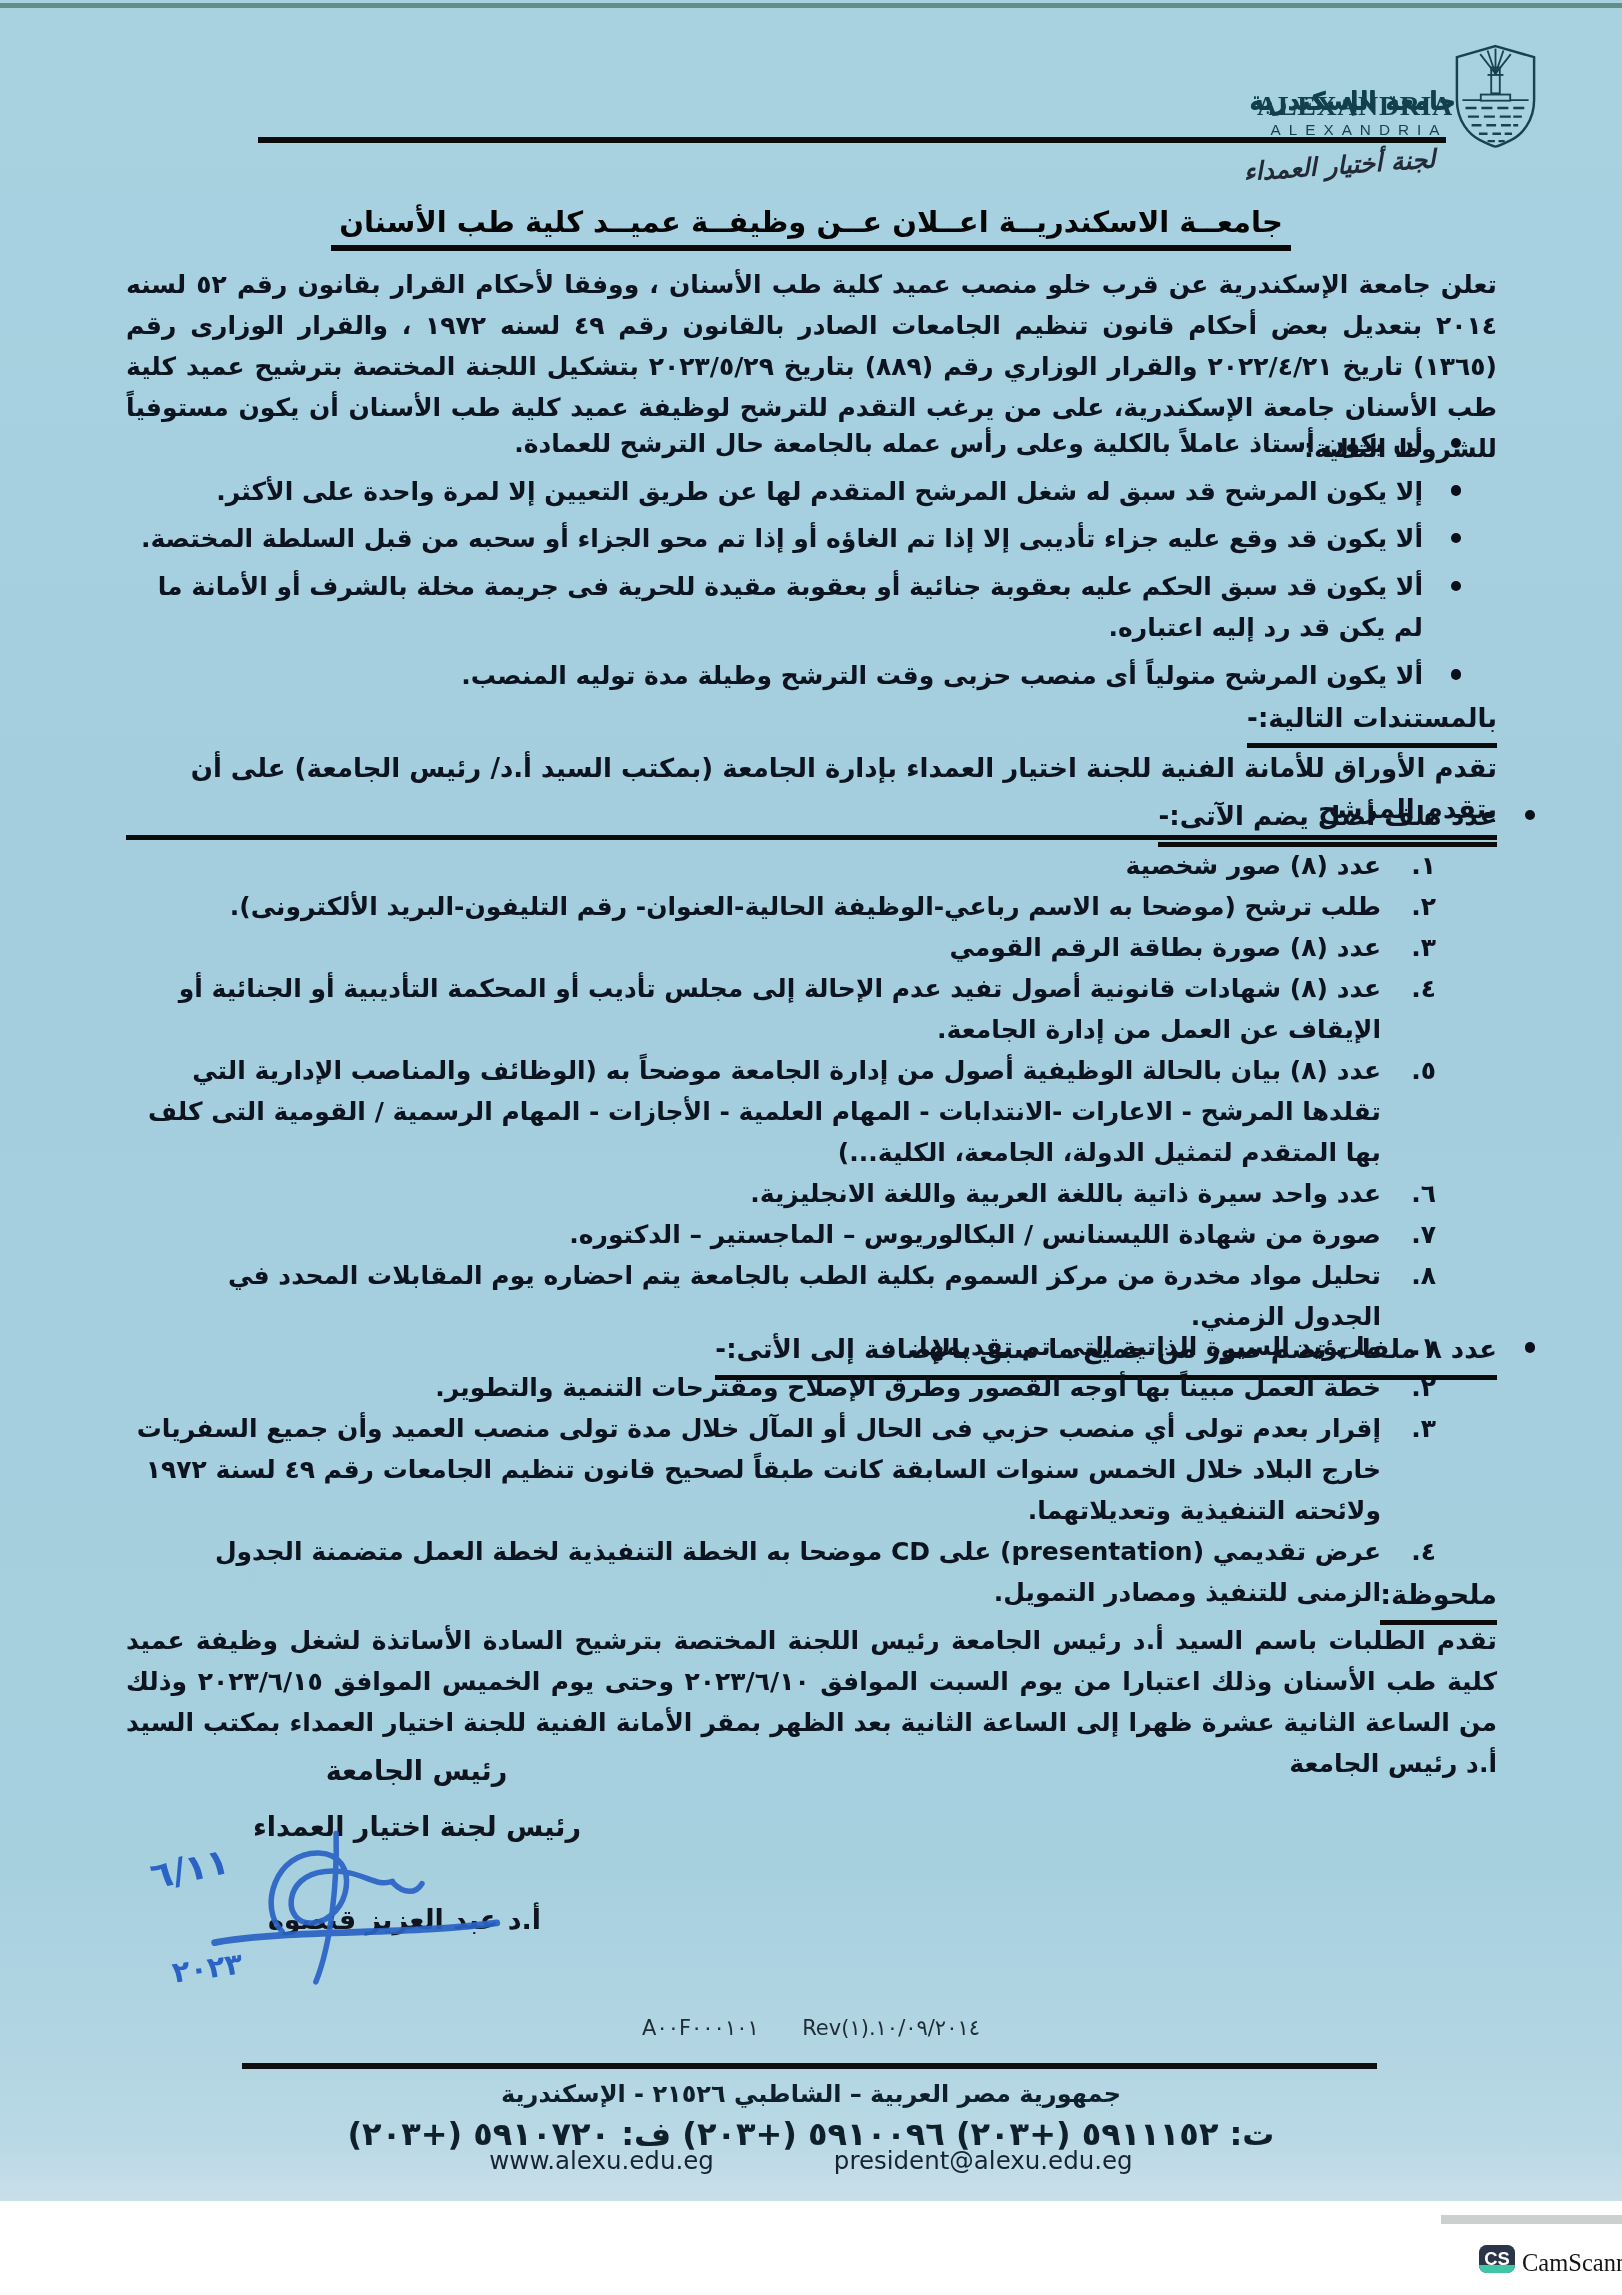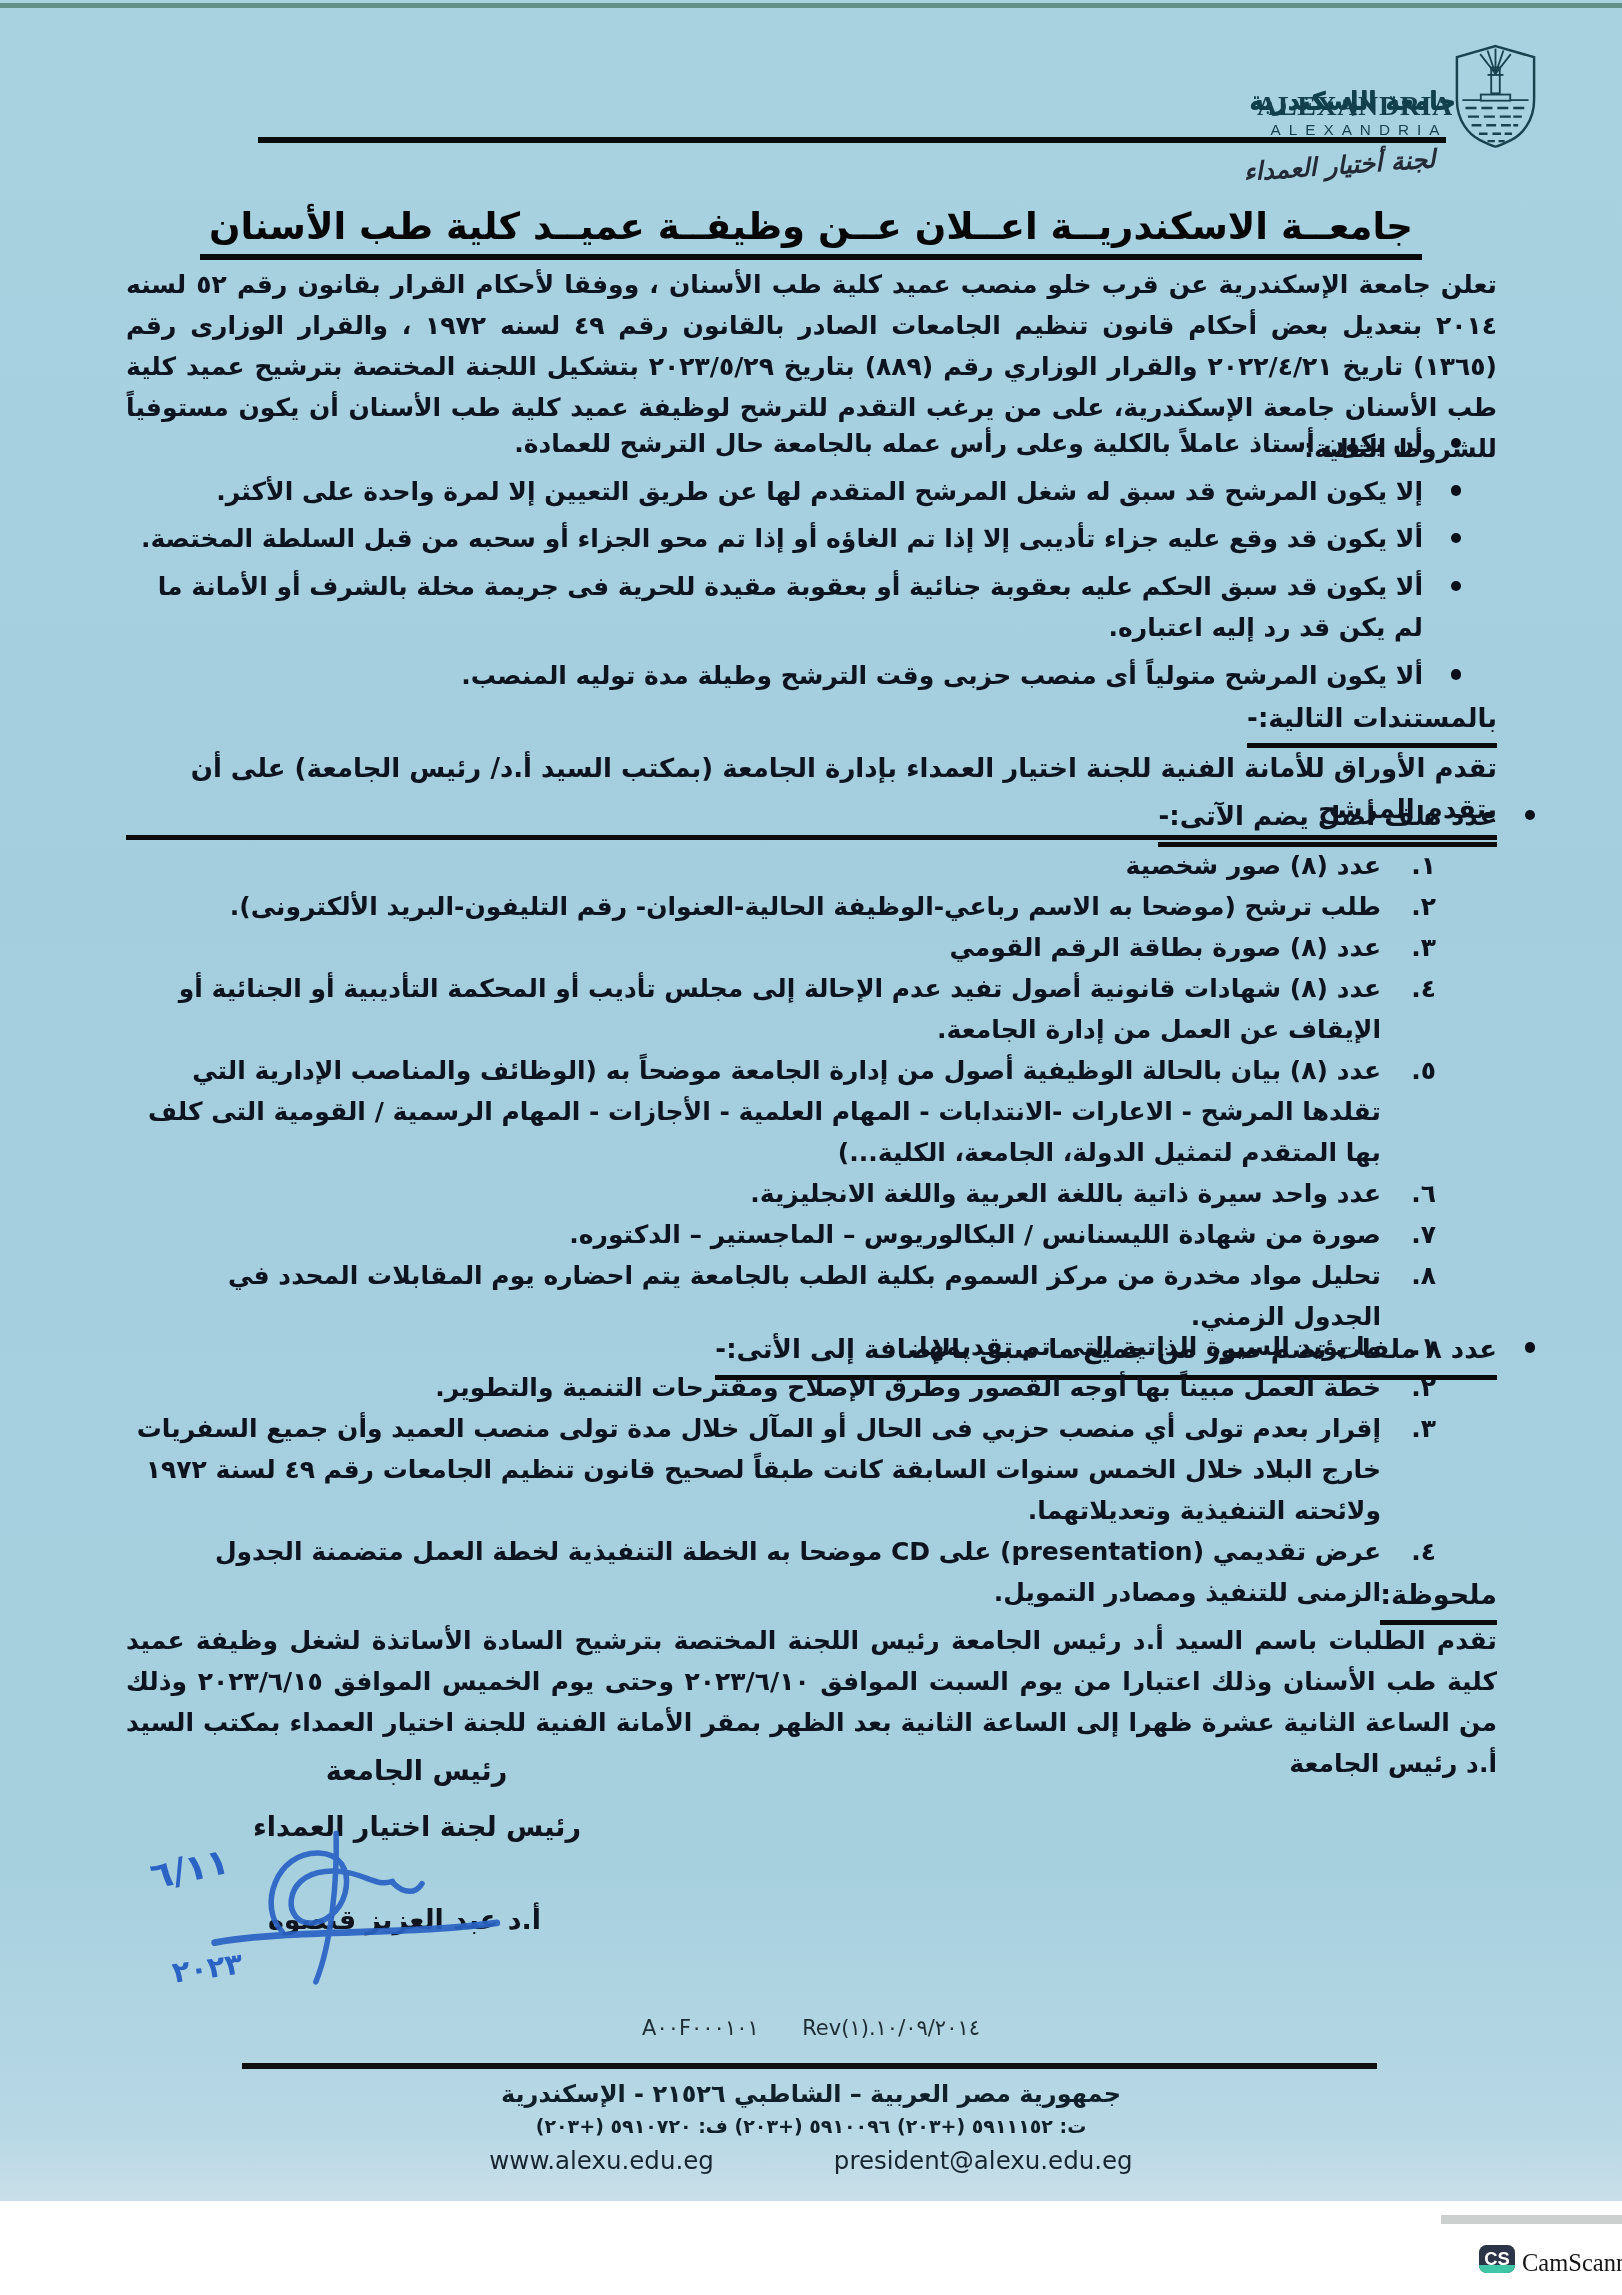--- a/index.html
+++ b/index.html
@@ -21,21 +21,21 @@
             font-weight:700;font-size:28px;color:#143f4c;letter-spacing:0.6px;}
   .logo-en2{left:1254px;top:121px;width:202px;text-align:center;font-family:"Liberation Sans",sans-serif;
             font-size:15.3px;color:#143f4c;letter-spacing:8px;text-indent:8px;}
   .emblem{left:1452px;top:43px;}
   .header-line{left:258px;top:137px;width:1188px;height:6.1px;background:#0b0b0b;}
   .committee-hw{left:1226px;top:151px;width:227px;text-align:center;font-size:25px;font-weight:700;
                 font-style:italic;color:#232a36;transform:rotate(-4deg);}
 
   
   .title-wrap{left:0;top:205px;width:1622px;text-align:center;}
-  .title-inner{display:inline-block;font-size:37px;font-weight:700;color:#060606;
+  .title-inner{display:inline-block;font-size:29px;font-weight:700;color:#060606;
                border-bottom:6.7px solid #0a0a0a;padding:0 8.6px 6.1px 8.6px;text-align:right;}
 
   .content-col{left:126px;width:1371px;}
   .u{display:inline-block;border-bottom:5.5px solid #0b0b0b;padding-bottom:4.9px;}
 
   
   .cond-item{position:relative;padding-right:74px;margin-bottom:6.7px;}
   .dot{position:absolute;right:36px;top:14.7px;width:10.4px;height:10.4px;border-radius:50%;background:#0b0f1a;}
 
   
@@ -57,21 +57,21 @@
   .sig-t{font-size:27px;font-weight:700;color:#10141f;text-align:center;}
   .sig-blue{color:#2a63c4;font-weight:700;}
   .sig-svg{pointer-events:none;z-index:5;}
 
   
   .f-code{left:0;top:2016px;width:1622px;text-align:center;direction:ltr;font-size:21px;
           color:#1d2b33;font-weight:400;}
   .f-code span{margin:0 18.4px;}
   .f-line{left:242px;top:2063px;width:1135px;height:5.5px;background:#101010;}
   .f-addr{left:0;top:2080px;width:1622px;text-align:center;font-size:24px;font-weight:700;color:#10202b;}
-  .f-phones{left:0;top:2115px;width:1622px;text-align:center;font-size:19px;font-weight:700;color:#10202b;}
+  .f-phones{left:0;top:2115px;width:1622px;text-align:center;font-size:32px;font-weight:700;color:#10202b;}
   .f-web{left:0;top:2146px;width:1622px;display:flex;justify-content:center;gap:120px;direction:ltr;
          font-size:24.5px;color:#15242e;font-weight:400;}
 
   
   .cs-badge{left:1479px;top:2245px;width:36px;height:28px;background:#2b3547;border-radius:7.4px;
             position:absolute;}
   .cs-badge .cs-txt{position:absolute;left:0;right:0;top:2.5px;text-align:center;color:#ffffff;
                     font-weight:700;font-size:18.4px;font-family:"Liberation Sans",sans-serif;}
   .cs-badge .cs-strip{position:absolute;left:0;right:0;bottom:0;height:8px;background:#3ec6a7;
                       border-radius:0 0 7.4px 7.4px;}

